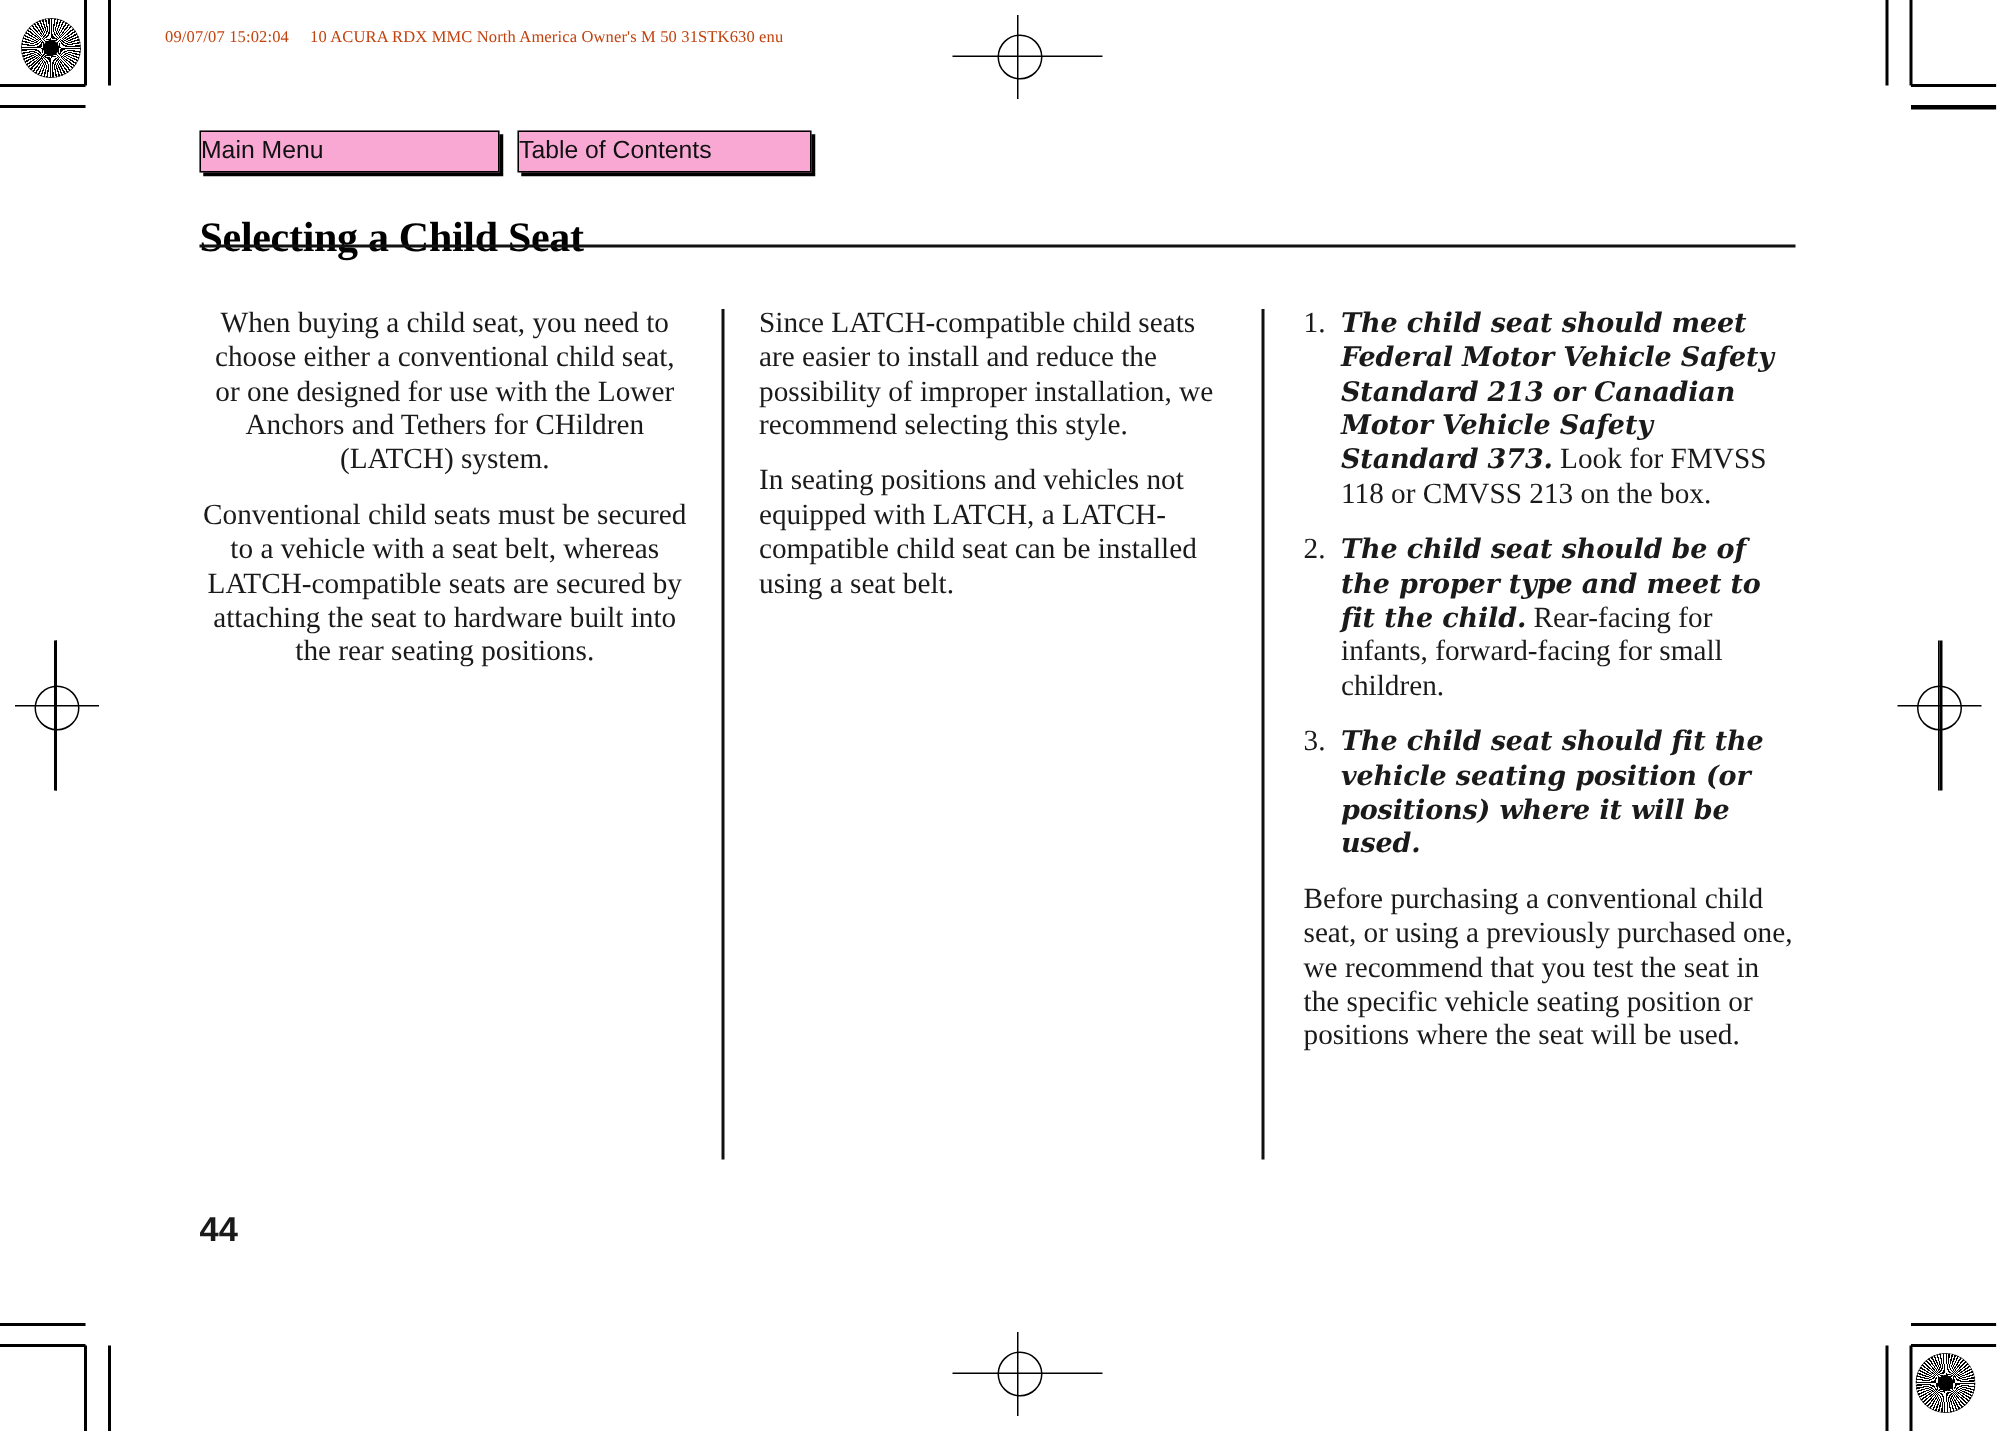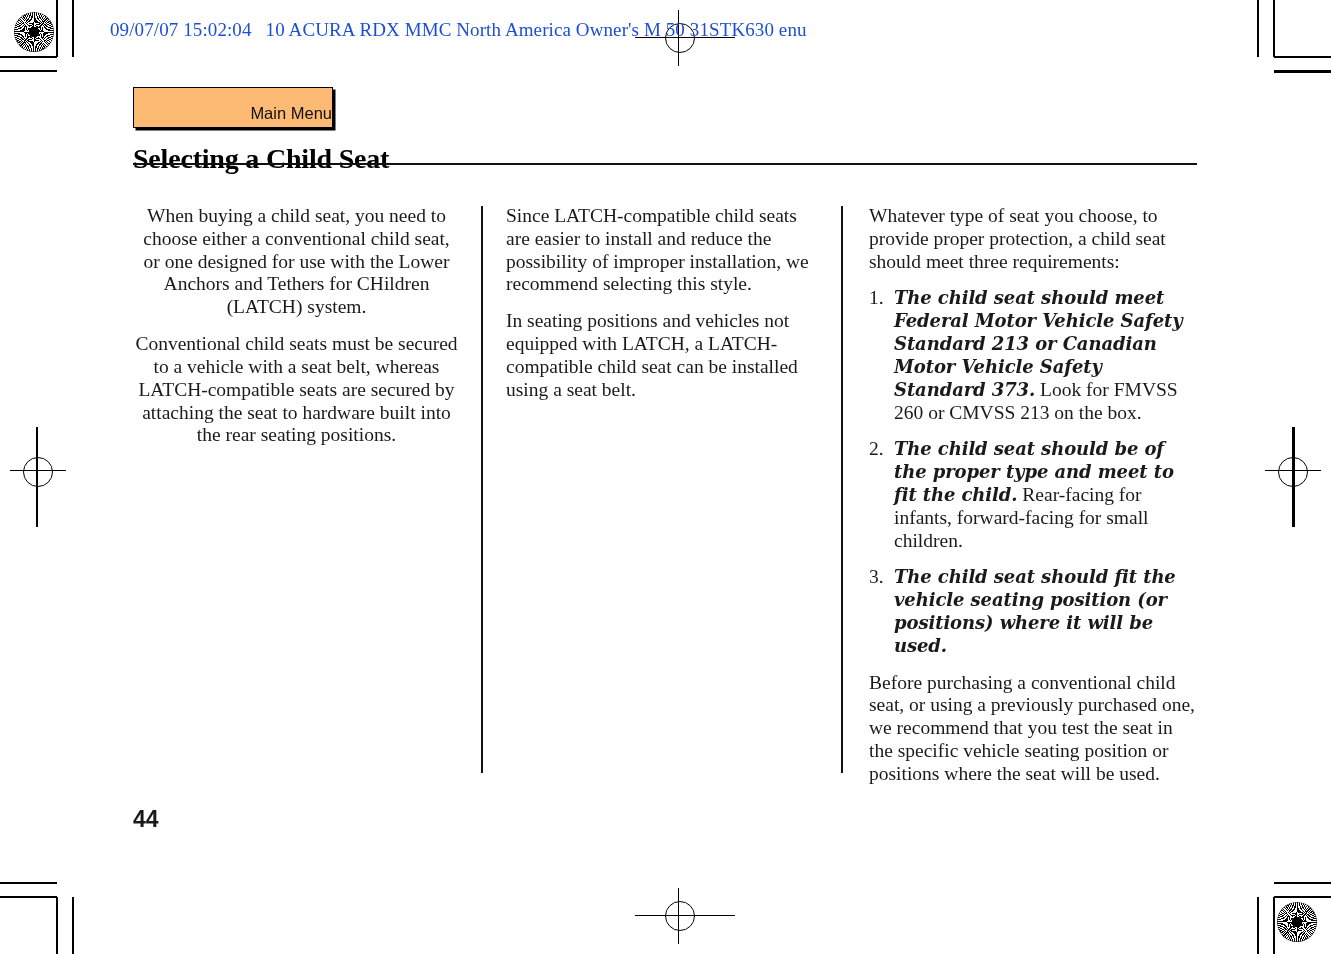--- a/index.html
+++ b/index.html
@@ -46,44 +46,44 @@
     position: absolute;
     background: #000;
   }
 
   
   .print-header {
     position: absolute;
     left: 110px;
     top: 19px;
     font-family: "Liberation Serif", "DejaVu Serif", serif;
-    font-size: 19px;
+    font-size: 11px;
     letter-spacing: 0.1px;
     white-space: nowrap;
-    color: #1d4ed8;
+    color: #c2410c;
   }
   .print-header .stamp-date { margin-right: 14px; }
 
   
   .navbar {
     position: absolute;
     left: 133px;
     top: 87px;
     display: flex;
     gap: 12px;
   }
   .nav-btn {
     font-family: "Liberation Sans", "DejaVu Sans", sans-serif;
     font-size: 16.5px;
     color: #111;
-    background: #fdba74;
+    background: #f9a8d4;
     border: 1.5px solid #000;
     box-shadow: 2.5px 2.5px 0 0 #000;
-    padding: 16px 0 4px 0;
-    text-align: right;
+    padding: 3px 0 4px 0;
+    text-align: left;
     line-height: 1.15;
     cursor: pointer;
     box-sizing: border-box;
   }
   .nav-btn.main-menu { width: 200px; }
   .nav-btn.toc { width: 196px; }
 
   
   .page-title {
     position: absolute;
@@ -233,20 +233,21 @@
     <div class="ring" style="left:13px; top:30px; width:28px; height:28px;"></div>
   </div>
   <div class="mark-line" style="right:36px; top:427px; width:2px; height:100px;"></div>
 
   <div class="print-header">
     <span class="stamp-date">09/07/07 15:02:04</span><span>10 ACURA RDX MMC North America Owner's M 50 31STK630 enu</span>
   </div>
 
   <div class="navbar">
     <div class="nav-btn main-menu">Main Menu</div>
+    <div class="nav-btn toc">Table of Contents</div>
   </div>
 
   <h1 class="page-title">Selecting a Child Seat</h1>
   <div class="title-rule"></div>
 
   <div class="divider divider-1"></div>
   <div class="divider divider-2"></div>
 
   <div class="columns">
 
@@ -254,25 +255,24 @@
       <p class="body-text">When buying a child seat, you need to choose either a conventional child seat, or one designed for use with the Lower Anchors and Tethers for CHildren (LATCH) system.</p>
       <p class="body-text">Conventional child seats must be secured to a vehicle with a seat belt, whereas LATCH-compatible seats are secured by attaching the seat to hardware built into the rear seating positions.</p>
     </div>
 
     <div class="col col-2">
       <p class="body-text">Since LATCH-compatible child seats are easier to install and reduce the possibility of improper installation, we recommend selecting this style.</p>
       <p class="body-text">In seating positions and vehicles not equipped with LATCH, a LATCH-compatible child seat can be installed using a seat belt.</p>
     </div>
 
     <div class="col col-3">
-      <p class="body-text">Whatever type of seat you choose, to provide proper protection, a child seat should meet three requirements:</p>
 
       <ol class="req-list">
         <li>
-          <span class="num">1.</span><span class="lead">The child seat should meet Federal Motor Vehicle Safety Standard 213 or Canadian Motor Vehicle Safety Standard 373.</span><span> Look for FMVSS 260 or CMVSS 213 on the box.</span>
+          <span class="num">1.</span><span class="lead">The child seat should meet Federal Motor Vehicle Safety Standard 213 or Canadian Motor Vehicle Safety Standard 373.</span><span> Look for FMVSS 118 or CMVSS 213 on the box.</span>
         </li>
         <li>
           <span class="num">2.</span><span class="lead">The child seat should be of the proper type and meet to fit the child.</span><span> Rear-facing for infants, forward-facing for small children.</span>
         </li>
         <li>
           <span class="num">3.</span><span class="lead">The child seat should fit the vehicle seating position (or positions) where it will be used.</span><span></span>
         </li>
       </ol>
 
       <p class="body-text">Before purchasing a conventional child seat, or using a previously purchased one, we recommend that you test the seat in the specific vehicle seating position or positions where the seat will be used.</p>

